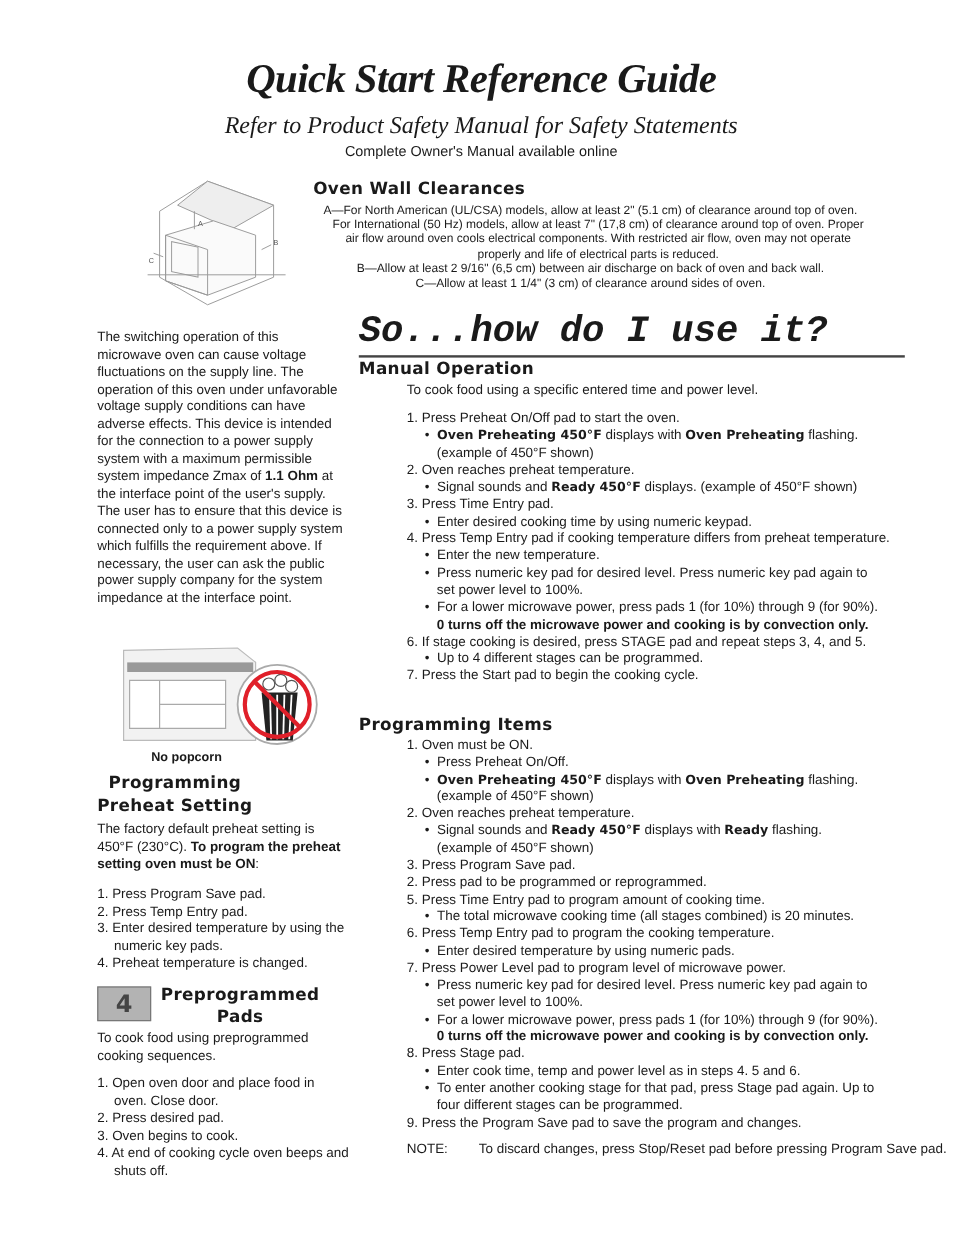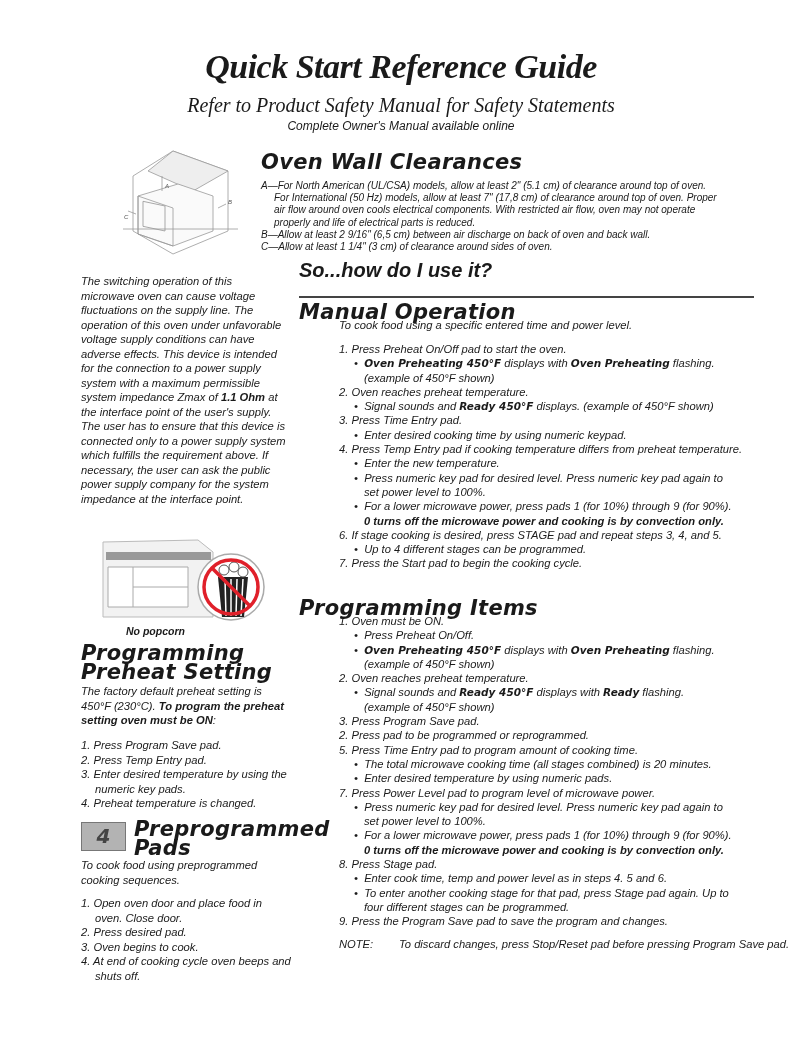--- a/index.html
+++ b/index.html
@@ -1,30 +1,30 @@
 <!DOCTYPE html>
 <html><head>
 <meta charset="utf-8">
 <style>
   html, body { margin:0; padding:0; background:#fff; }
   body { width:802px; height:1037px; position:relative; overflow:hidden; color:#1a1a1a;
          font-family:"Liberation Sans", sans-serif; }
-  .abs { position:absolute;font-style:italic; }
+  .abs { position:absolute; }
   .title { left:0; width:802px; top:48px; text-align:center; font-family:"Liberation Serif", serif;
            font-weight:bold; font-style:italic; font-size:34px; letter-spacing:-0.5px; }
   .subtitle { left:0; width:802px; top:94px; text-align:center; font-family:"Liberation Serif", serif;
               font-style:italic; font-size:20px; }
   .online { left:0; width:802px; top:119px; text-align:center; font-size:12px; }
-  .h-sans { font-weight:900; font-size:21px; letter-spacing:0.3px; font-family:"DejaVu Sans", sans-serif; }
+  .h-sans { font-weight:900; font-size:14px; letter-spacing:0.3px; font-family:"DejaVu Sans", sans-serif;text-align:center; }
   .clear-head { left:261px; top:150px; }
-  .clear-body { left:261px; top:180px; width:462px; font-size:10px; line-height:12.2px; }
+  .clear-body { left:261px; top:170px; width:462px; font-size:10px; line-height:12.2px;text-align:center; }
   .clear-body p { margin:0; padding-left:13px; text-indent:-13px; }
   .left-para { left:81px; top:274px; width:205px; font-size:11.2px; line-height:14.5px; }
-  .how { left:299px; top:259px; font-family:Liberation Sans, sans-serif; font-weight:bold; font-style:italic;
-         font-size:20px; }
+  .how { left:299px; top:259px; font-family:Liberation Mono, monospace; font-weight:bold; font-style:italic;
+         font-size:31px; }
   .rule { left:299px; top:296px; width:455px; height:2px; background:#444; }
   .col-main { left:299px; width:460px; font-size:11.2px; line-height:14.3px;margin-left:40px; }
   .col-main .num { padding-left:14px; text-indent:-14px; margin:0; }
   .col-main .bul { padding-left:25px; text-indent:-10px; margin:0; }
   .col-main .bul-cont { padding-left:25px; margin:0; }
   .bold-sans { font-family:"DejaVu Sans", sans-serif; font-weight:bold; font-size:10.5px;text-align:center; }
   .bold { font-weight:bold; }
   .left-col { left:81px; width:210px; font-size:11.2px; line-height:14.6px; }
   .left-col .num { margin:0; padding-left:14px; text-indent:-14px; }
   .badge { left:81px; top:822px; width:43px; height:27px; background:#b3b3b3; border:1px solid #777;
@@ -149,20 +149,21 @@
   <p class="bul">•&nbsp;&nbsp;<span>Press Preheat On/Off.</span></p>
   <p class="bul">•&nbsp;&nbsp;<span class="bold-sans">Oven Preheating 450°F</span><span> displays with </span><span class="bold-sans">Oven Preheating</span><span> flashing.</span></p>
   <p class="bul-cont">(example of 450°F shown)</p>
   <p class="num">2. Oven reaches preheat temperature.</p>
   <p class="bul">•&nbsp;&nbsp;<span>Signal sounds and </span><span class="bold-sans">Ready 450°F</span><span> displays with </span><span class="bold-sans">Ready</span><span> flashing.</span></p>
   <p class="bul-cont">(example of 450°F shown)</p>
   <p class="num">3. Press Program Save pad.</p>
   <p class="num">2. Press pad to be programmed or reprogrammed.</p>
   <p class="num">5. Press Time Entry pad to program amount of cooking time.</p>
   <p class="bul">•&nbsp;&nbsp;<span>The total microwave cooking time (all stages combined) is 20 minutes.</span></p>
+  <p class="num">6. Press Temp Entry pad to program the cooking temperature.</p>
   <p class="bul">•&nbsp;&nbsp;<span>Enter desired temperature by using numeric pads.</span></p>
   <p class="num">7. Press Power Level pad to program level of microwave power.</p>
   <p class="bul">•&nbsp;&nbsp;<span>Press numeric key pad for desired level. Press numeric key pad again to</span></p>
   <p class="bul-cont">set power level to 100%.</p>
   <p class="bul">•&nbsp;&nbsp;<span>For a lower microwave power, press pads 1 (for 10%) through 9 (for 90%).</span></p>
   <p class="bul-cont bold">0 turns off the microwave power and cooking is by convection only.</p>
   <p class="num">8. Press Stage pad.</p>
   <p class="bul">•&nbsp;&nbsp;<span>Enter cook time, temp and power level as in steps 4. 5 and 6.</span></p>
   <p class="bul">•&nbsp;&nbsp;<span>To enter another cooking stage for that pad, press Stage pad again. Up to</span></p>
   <p class="bul-cont">four different stages can be programmed.</p>

